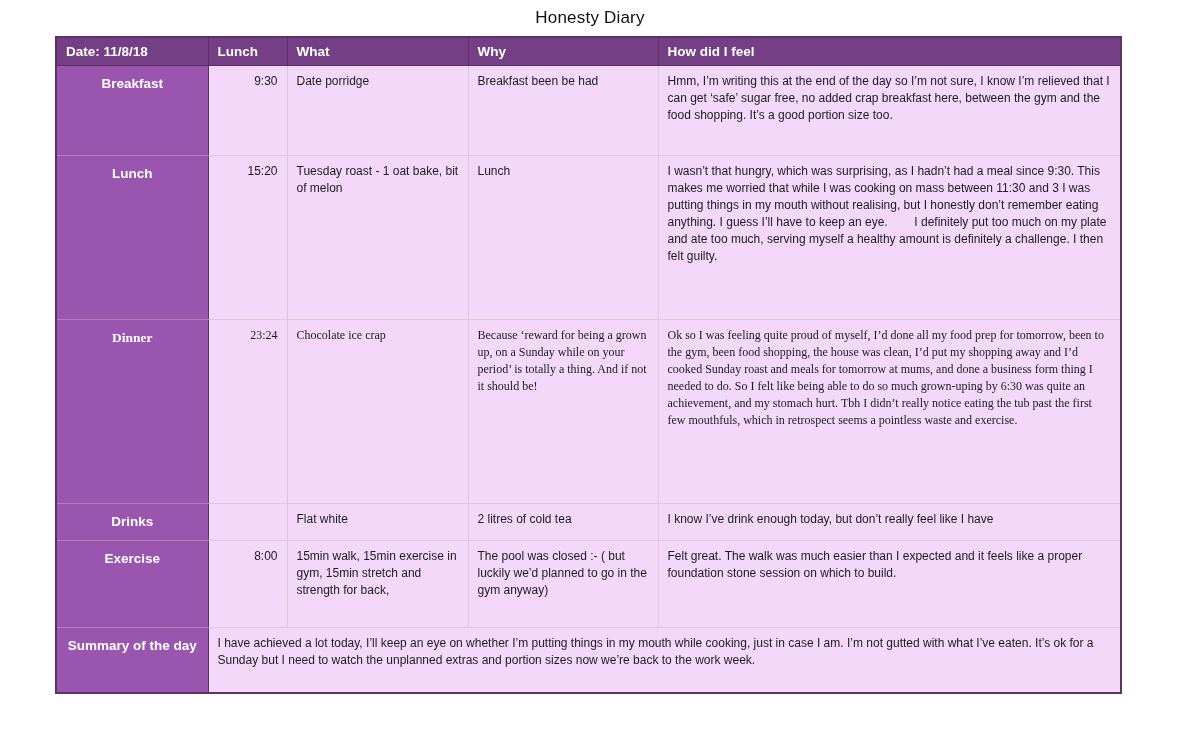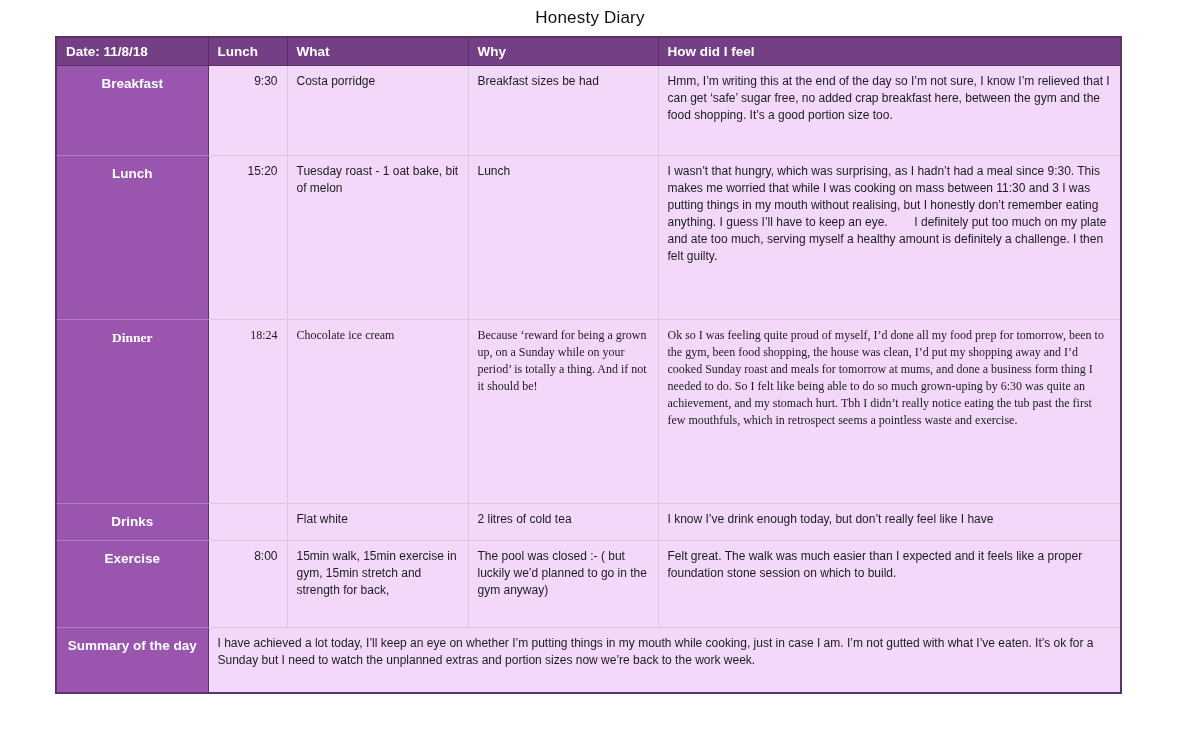--- a/index.html
+++ b/index.html
@@ -107,37 +107,37 @@
       <th>Date: 11/8/18</th>
       <th>Lunch</th>
       <th>What</th>
       <th>Why</th>
       <th>How did I feel</th>
     </tr>
 
     <tr class="h-breakfast">
       <td class="lbl">Breakfast</td>
       <td class="cell time">9:30</td>
-      <td class="cell">Costa porridge</td>
-      <td class="cell">Breakfast sizes be had</td>
+      <td class="cell">Date porridge</td>
+      <td class="cell">Breakfast been be had</td>
       <td class="cell">Hmm, I’m writing this at the end of the day so I’m not sure, I know I’m relieved that I can get ‘safe’ sugar free, no added crap breakfast here, between the gym and the food shopping. It’s a good portion size too.</td>
     </tr>
 
     <tr class="h-lunch">
       <td class="lbl">Lunch</td>
       <td class="cell time">15:20</td>
       <td class="cell">Tuesday roast - 1 oat bake, bit of melon</td>
       <td class="cell">Lunch</td>
       <td class="cell">I wasn’t that hungry, which was surprising, as I hadn’t had a meal since 9:30. This makes me worried that while I was cooking on mass between 11:30 and 3 I was putting things in my mouth without realising, but I honestly don’t remember eating anything. I guess I’ll have to keep an eye.        I definitely put too much on my plate and ate too much, serving myself a healthy amount is definitely a challenge. I then felt guilty.</td>
     </tr>
 
     <tr class="h-dinner">
       <td class="lbl">Dinner</td>
-      <td class="cell time">18:24</td>
-      <td class="cell">Chocolate ice cream</td>
+      <td class="cell time">23:24</td>
+      <td class="cell">Chocolate ice crap</td>
       <td class="cell">Because ‘reward for being a grown up, on a Sunday while on your period’ is totally a thing. And if not it should be!</td>
       <td class="cell">Ok so I was feeling quite proud of myself, I’d done all my food prep for tomorrow, been to the gym, been food shopping, the house was clean, I’d put my shopping away and I’d cooked Sunday roast and meals for tomorrow at mums, and done a business form thing I needed to do. So I felt like being able to do so much grown-uping by 6:30 was quite an achievement, and my stomach hurt. Tbh I didn’t really notice eating the tub past the first few mouthfuls, which in retrospect seems a pointless waste and exercise.</td>
     </tr>
 
 
     <tr class="h-drinks">
       <td class="lbl">Drinks</td>
       <td class="cell time"></td>
       <td class="cell">Flat white</td>
       <td class="cell">2 litres of cold tea</td>

